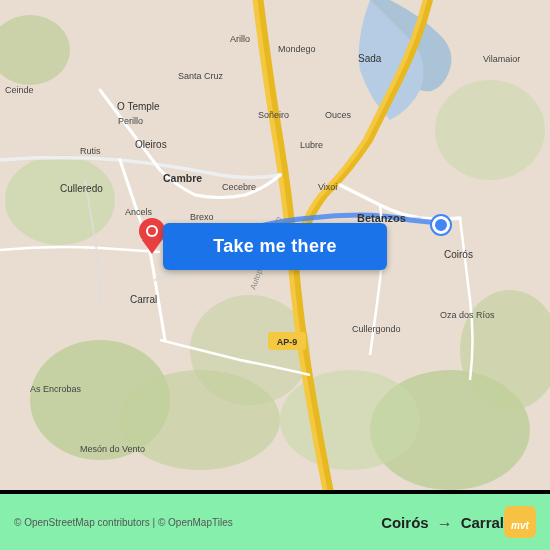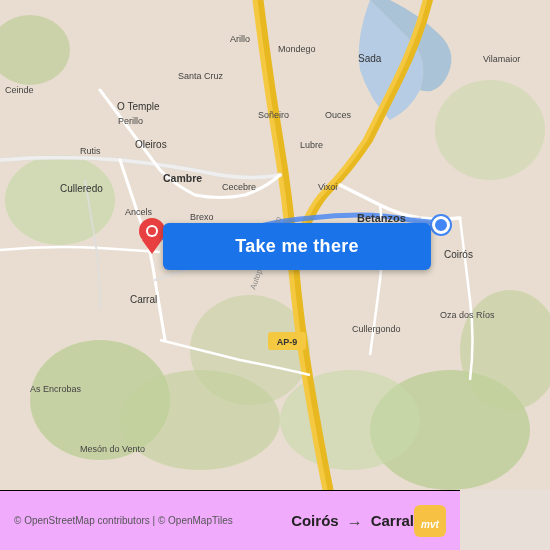--- a/index.html
+++ b/index.html
@@ -24,21 +24,21 @@
       position: absolute;
       top: 0; left: 0;
       width: 100%; height: 100%;
     }
 
     
     #take-me-there-btn {
       position: absolute;
       top: 223px;
       left: 163px;
-      width: 268px;
+      width: 224px;
       height: 47px;
       background: #1a73e8;
       border-radius: 6px;
       display: flex;
       align-items: center;
       justify-content: center;
       cursor: pointer;
       border: none;
       box-shadow: 0 2px 6px rgba(0,0,0,0.3);
     }
@@ -67,28 +67,28 @@
       width: 18px;
       height: 18px;
       background: #4285f4;
       border-radius: 50%;
       border: 3px solid #fff;
       box-shadow: 0 0 0 2px #4285f4;
     }
 
     
     #footer {
-      width: 460px;
+      width: 550px;
       height: 60px;
-      background: #f0abfc;
+      background: #86efac;
       display: flex;
       align-items: center;
       justify-content: space-between;
       padding: 0 14px;
-      border-top: 1px solid #000000;
+      border-top: 4px solid #000000;
     }
 
     #footer-left {
       display: flex;
       align-items: center;
       gap: 6px;
       flex: 1;
     }
 
     #footer-copyright {

